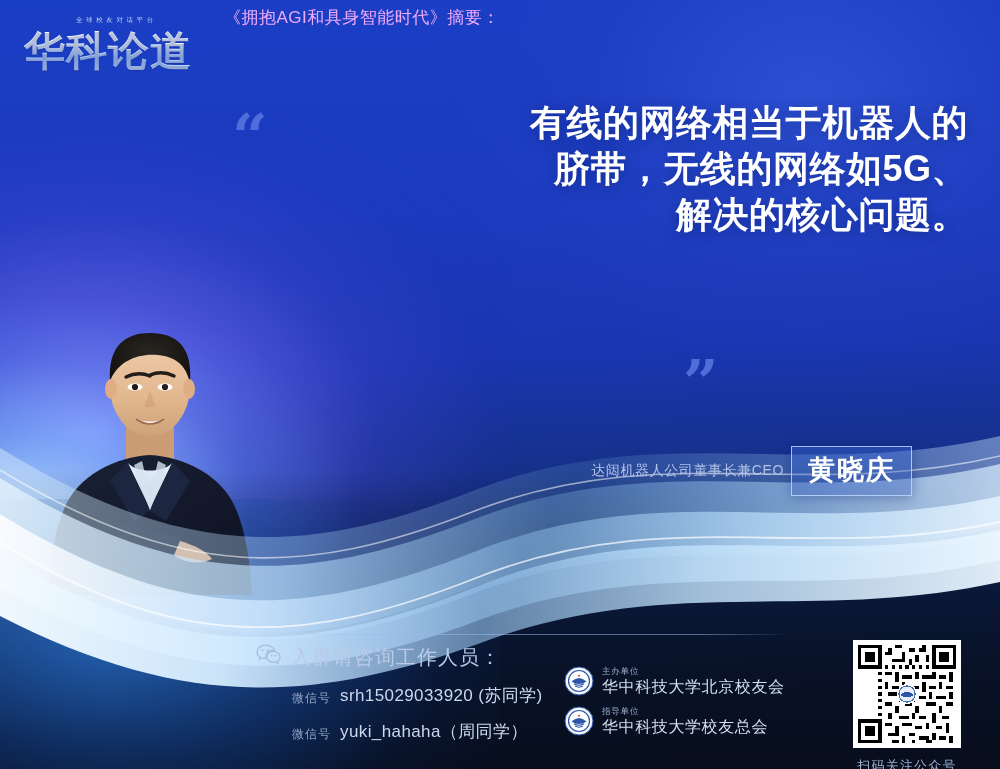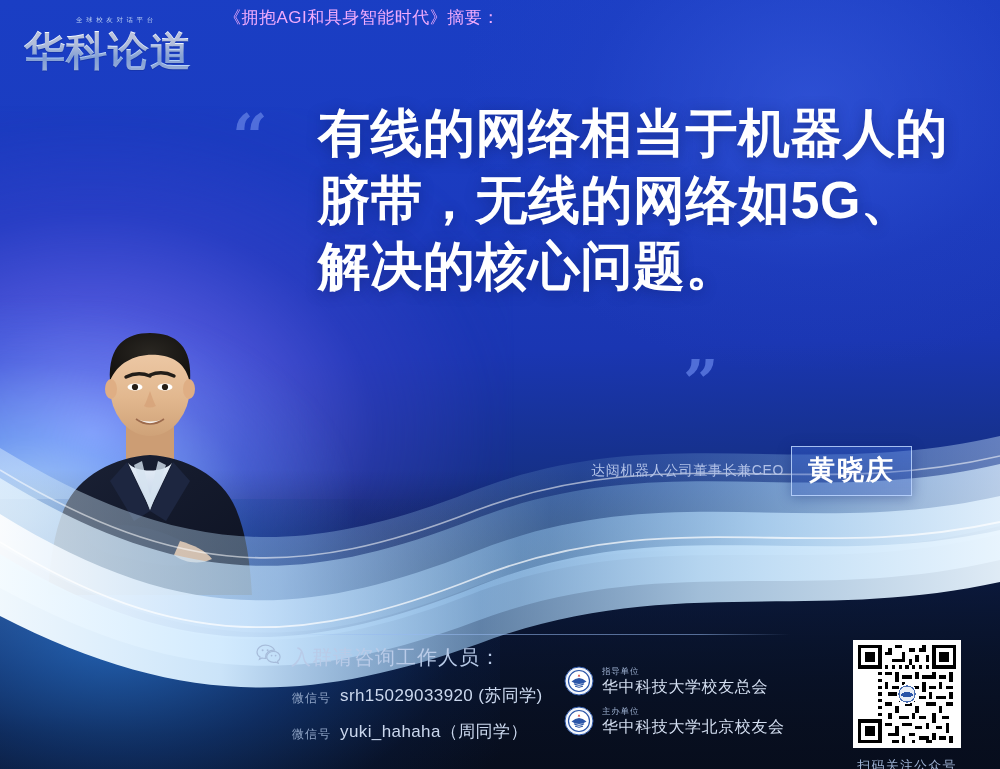--- a/index.html
+++ b/index.html
@@ -105,24 +105,25 @@
   .quote-wrap { position:absolute; left:228px; top:100px; width:740px; }
   .qmark {
     position:absolute; font-size:62px; line-height:1; font-weight:700;
     color:#5a78e0; font-family:"DejaVu Serif","Liberation Serif",serif;
     opacity:0.85; user-select:none;
   }
   .qmark.open { left:4px; top:6px; }
   .qmark.close { left:455px; top:252px; font-size:62px; }
 
   .quote-text {
-    position:relative; margin-left:90px;
-    font-size:52px; line-height:1.28; font-weight:700;
+    position:relative; margin-left:58px;
+    font-size:36px; line-height:1.28; font-weight:700;
     color:#ffffff; letter-spacing:0.5px;
     text-shadow:0 2px 14px rgba(10,25,90,0.45);
+    text-align:right;
   }
   .quote-text div { white-space:nowrap; }
 
   
   .attrib {
     position:absolute; right:88px; top:446px;
     display:flex; align-items:center; gap:7px;
   }
   .attrib-role { font-size:14px; color:#b2c2e8; letter-spacing:0.6px; white-space:nowrap; }
   .name-badge {
@@ -350,39 +351,39 @@
           <svg viewBox="0 0 30 30" xmlns="http://www.w3.org/2000/svg">
             <circle cx="15" cy="15" r="14" fill="#f3f6fb" stroke="#2a55a8" stroke-width="1"></circle>
             <circle cx="15" cy="15" r="10.5" fill="#ffffff" stroke="#2a55a8" stroke-width="1.2"></circle>
             <path d="M7.5 15.5 q7.5 -7 15 0 q-7.5 5 -15 0 Z" fill="#2a55a8"></path>
             <path d="M10 17.8 q5 3 10 0" stroke="#2a55a8" stroke-width="1.1" fill="none"></path>
             <path d="M11 20.2 q4 2.2 8 0" stroke="#2a55a8" stroke-width="1" fill="none"></path>
             <path d="M15 8.2 l1.3 2.4 -2.6 0 z" fill="#c1332c"></path>
           </svg>
         </span>
         <span class="org-texts">
-          <span class="org-kind">指导单位</span>
-          <span class="org-name">华中科技大学校友总会</span>
+          <span class="org-kind">主办单位</span>
+          <span class="org-name">华中科技大学北京校友会</span>
         </span>
       </div>
 
       <div class="org-row">
         <span class="org-seal">
           <svg viewBox="0 0 30 30" xmlns="http://www.w3.org/2000/svg">
             <circle cx="15" cy="15" r="14" fill="#f3f6fb" stroke="#2a55a8" stroke-width="1"></circle>
             <circle cx="15" cy="15" r="10.5" fill="#ffffff" stroke="#2a55a8" stroke-width="1.2"></circle>
             <path d="M7.5 15.5 q7.5 -7 15 0 q-7.5 5 -15 0 Z" fill="#2a55a8"></path>
             <path d="M10 17.8 q5 3 10 0" stroke="#2a55a8" stroke-width="1.1" fill="none"></path>
             <path d="M11 20.2 q4 2.2 8 0" stroke="#2a55a8" stroke-width="1" fill="none"></path>
             <path d="M15 8.2 l1.3 2.4 -2.6 0 z" fill="#c1332c"></path>
           </svg>
         </span>
         <span class="org-texts">
-          <span class="org-kind">主办单位</span>
-          <span class="org-name">华中科技大学北京校友会</span>
+          <span class="org-kind">指导单位</span>
+          <span class="org-name">华中科技大学校友总会</span>
         </span>
       </div>
 
     </div>
   </div>
 
   <div class="qr-block">
     <div class="qr-img">
       <svg viewBox="0 0 29 29" shape-rendering="crispEdges" xmlns="http://www.w3.org/2000/svg">
         <rect width="29" height="29" fill="#ffffff"></rect>

